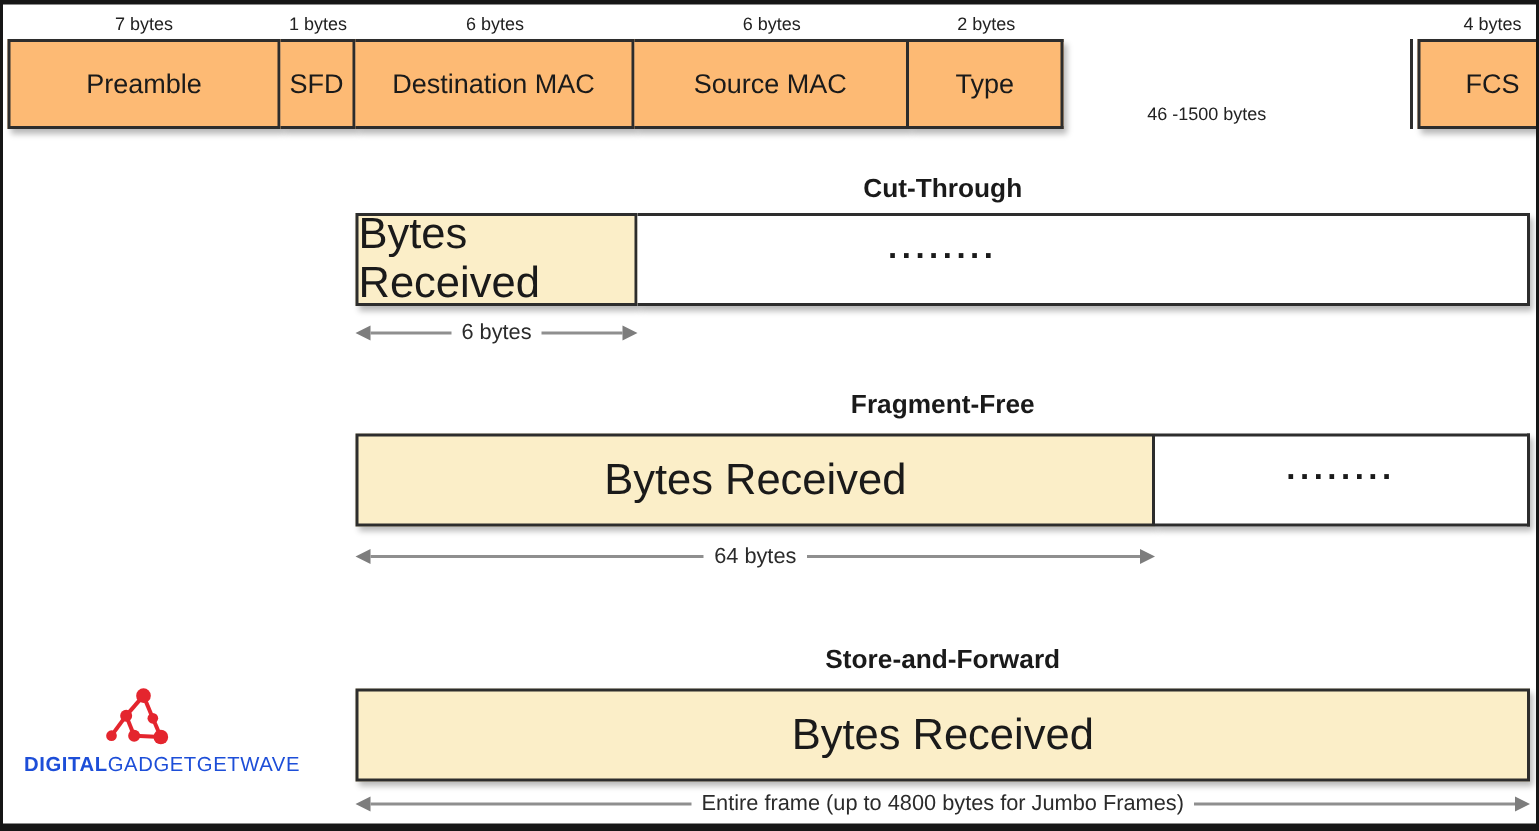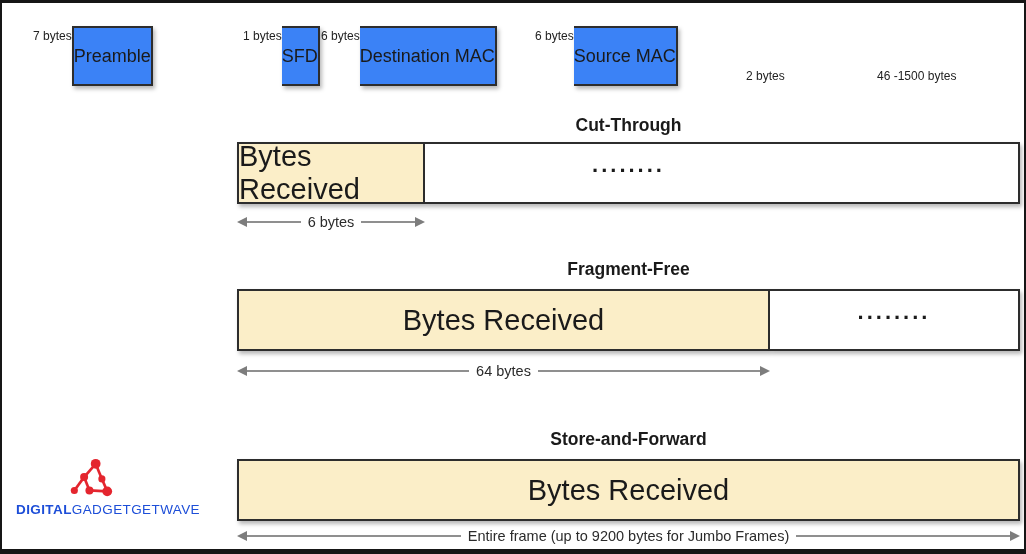--- a/index.html
+++ b/index.html
@@ -14,30 +14,30 @@
     overflow:hidden;
     font-family:"Liberation Sans", sans-serif;
     color:#1a1a1a;
   }
 
   
   .frame-strip {
     position:absolute; left:3px; top:3px;
     display:flex; align-items:flex-end;
   }
-  .field { display:flex; flex-direction:row;margin-left:28px; }
+  .field { display:flex; flex-direction:column; }
   .size-label {
     height:20px; line-height:20px;
     text-align:center; font-size:12px; color:#222;
     white-space:nowrap;
   }
   .fbox {
     height:60px; box-sizing:border-box;
     border:2px solid var(--box-border,#2d2d2d);
-    background:#3b82f6;
+    background:#fdba74;
     display:flex; align-items:center; justify-content:center;
     font-size:18px;
     box-shadow:2px 3px 4px rgba(0,0,0,0.28);
     white-space:nowrap;
   }
   .break-col { display:flex; flex-direction:column; }
   .break-gap {
     height:60px; width:42px; box-sizing:border-box;
     border-right:2px solid var(--box-border,#2d2d2d);
     margin-right:3px;
@@ -109,20 +109,21 @@
   <div class="field" style="width:186px">
     <div class="size-label">6 bytes</div>
     <div class="fbox" style="border-left:none">Destination MAC</div>
   </div>
   <div class="field" style="width:183px">
     <div class="size-label">6 bytes</div>
     <div class="fbox" style="border-left:none">Source MAC</div>
   </div>
   <div class="field" style="width:103px">
     <div class="size-label">2 bytes</div>
+    <div class="fbox" style="border-left:none">Type</div>
   </div>
   <div class="field" style="width:191px">
     <div class="size-label">46 -1500 bytes</div>
   </div>
   <div class="break-col">
     <div class="size-label"></div>
     <div class="break-gap"></div>
   </div>
   <div class="field" style="width:100px">
     <div class="size-label">4 bytes</div>
@@ -167,21 +168,21 @@
 
 <div class="sec-title" style="top:426px">Store-and-Forward</div>
 <div class="srow" style="top:456px">
   <div class="cell highlight" style="flex:1">
     <span class="received-text">Bytes Received</span>
   </div>
 </div>
 <div class="measure" style="top:525px; left:235px; width:783px">
   <span class="ah ah-left"></span>
   <span class="m-line"></span>
-  <span class="m-label">Entire frame (up to 9200 bytes for Jumbo Frames)</span>
+  <span class="m-label">Entire frame (up to 4800 bytes for Jumbo Frames)</span>
   <span class="m-line"></span>
   <span class="ah ah-right"></span>
 </div>
 
 <div class="logo-icon">
   <svg width="54" height="48" viewBox="0 0 60 54" xmlns="http://www.w3.org/2000/svg">
     <g stroke="#e4252e" stroke-width="3" fill="none">
       <line x1="33" y1="11" x2="20" y2="26"></line>
       <line x1="20" y1="26" x2="9" y2="41"></line>
       <line x1="20" y1="26" x2="26" y2="41"></line>

